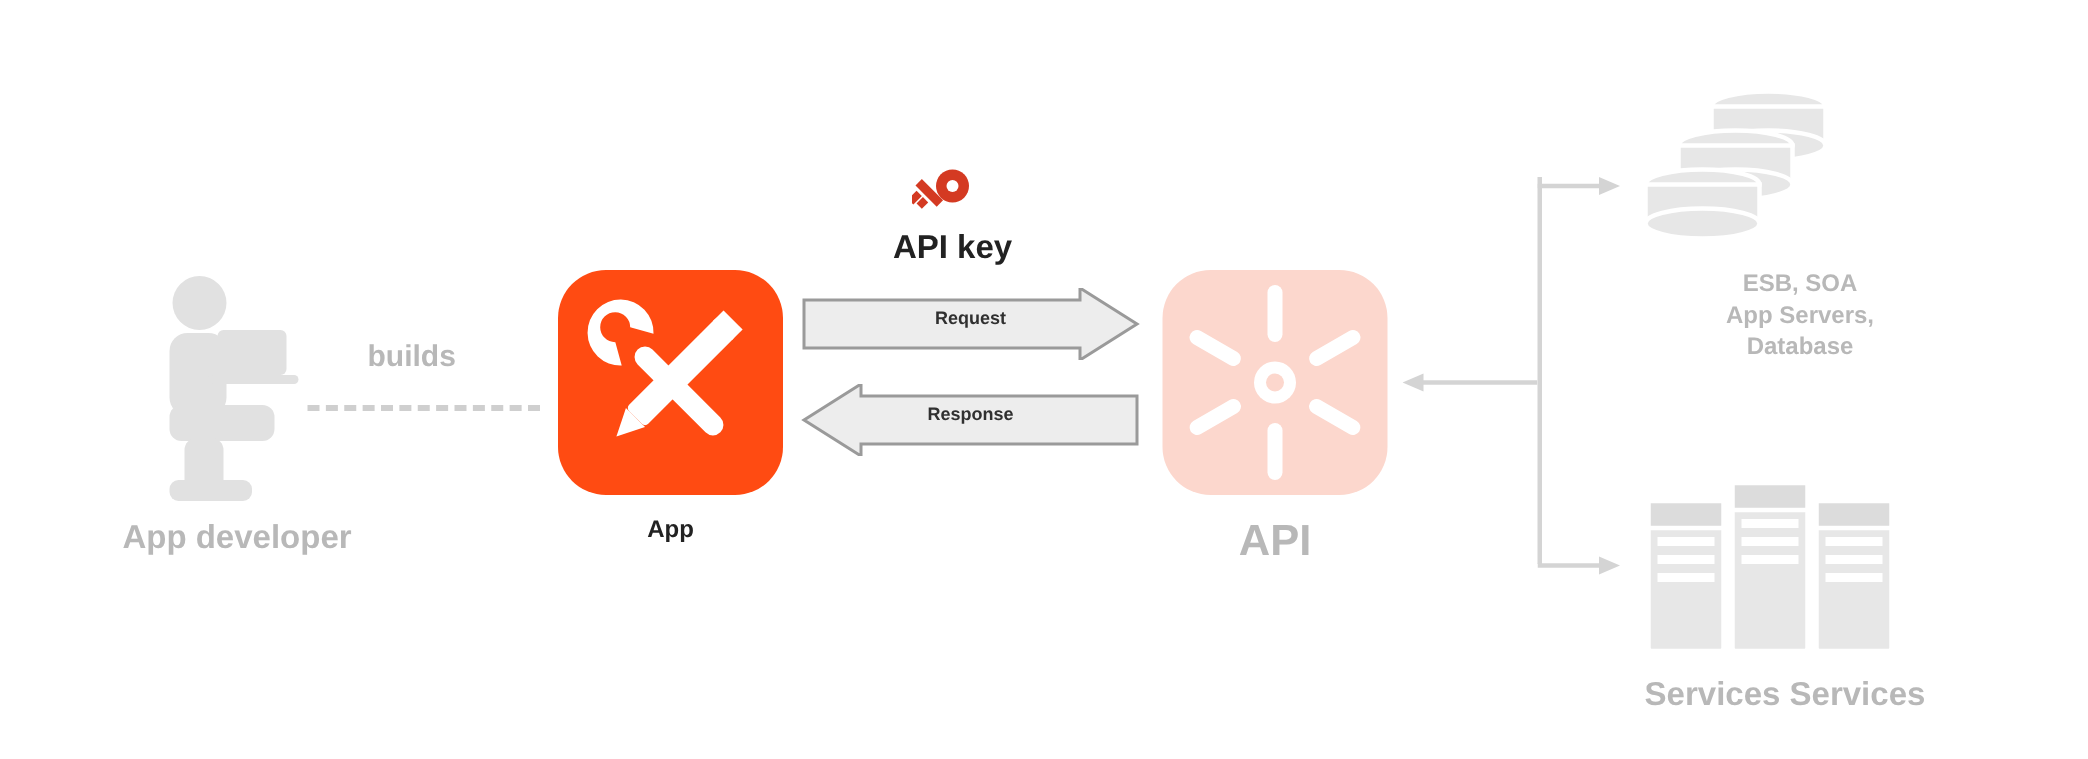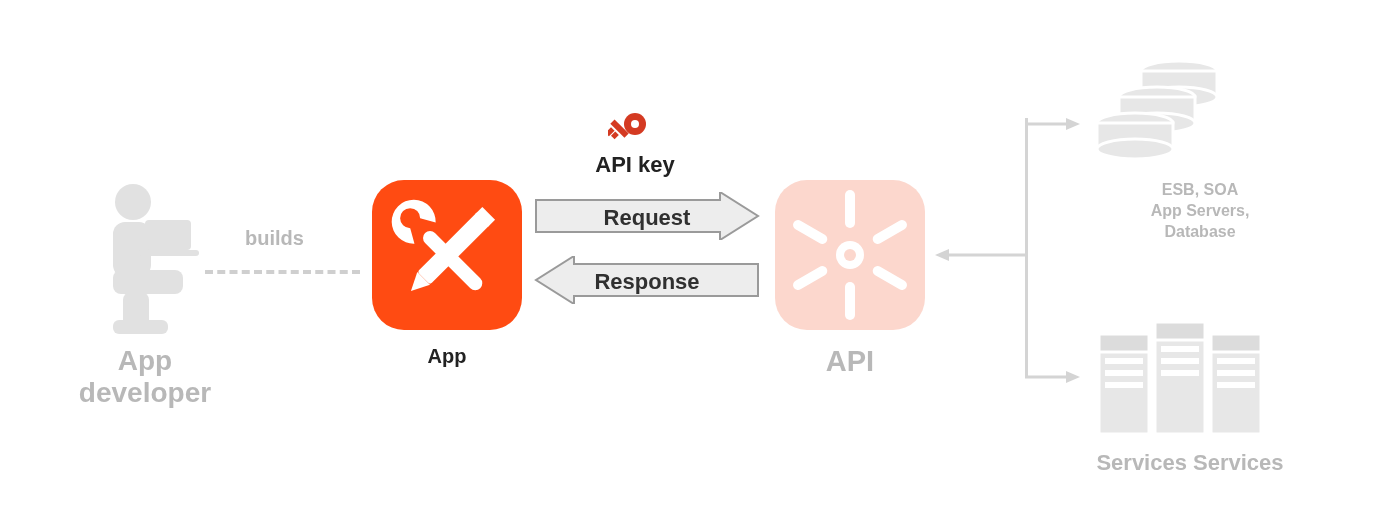--- a/index.html
+++ b/index.html
@@ -19,21 +19,21 @@
   }
   .faded { color: #b8b8b8; }
   .dark  { color: #222; }
 
   
   .dev-icon {
     position: absolute;
     left: 75px; top: 180px;
     width: 140px; height: 155px;
   }
-  .dev-label { left: 55px; top: 345px; width: 180px; font-size: 28px; }
+  .dev-label { left: 68px; top: 345px; width: 180px; font-size: 22px; }
 
   
   .builds-line {
     position: absolute;
     left: 205px; top: 270px;
     width: 155px;
     border-top: 4px dashed #cfcfcf;
   }
   .builds-label {
     position: absolute;
@@ -43,21 +43,21 @@
   }
 
   
   .app-tile {
     position: absolute;
     left: 372px; top: 180px;
     width: 150px; height: 150px;
     background: #ff4b12;
     border-radius: 32px;
   }
-  .app-label { left: 372px; top: 345px; width: 150px; font-size: 20px; }
+  .app-label { left: 372px; top: 345px; width: 150px; font-size: 16px; }
 
   
   .key-icon {
     position: absolute;
     left: 608px; top: 110px;
     width: 40px; height: 40px;
   }
   .apikey-label {
     position: absolute;
     left: 575px; top: 152px;
@@ -71,21 +71,21 @@
     left: 534px;
     width: 226px; height: 48px;
   }
   .big-arrow.req { top: 192px; }
   .big-arrow.resp { top: 256px; }
   .big-arrow svg { width: 100%; height: 100%; display:block; }
   .big-arrow-label {
     position: absolute;
     width: 226px; left: 534px;
     text-align: center;
-    font-size: 22px; font-weight: bold; color: #303030;
+    font-size: 12px; font-weight: bold; color: #303030;
     pointer-events: none;
   }
   .big-arrow-label.req  { top: 205px; }
   .big-arrow-label.resp { top: 269px; }
 
   
   .api-tile {
     position: absolute;
     left: 775px; top: 180px;
     width: 150px; height: 150px;

